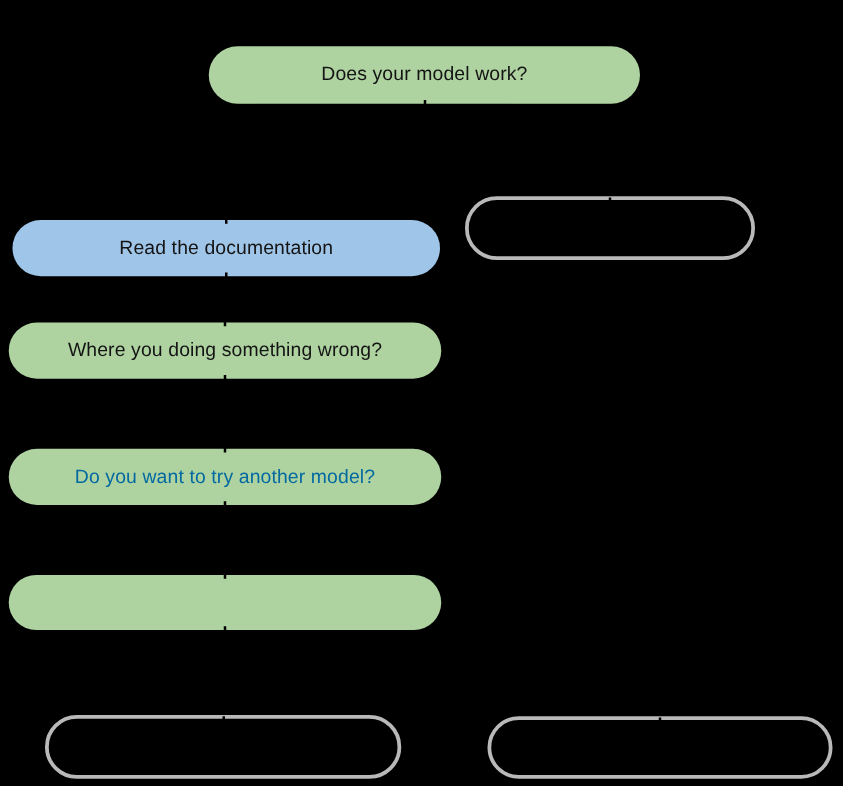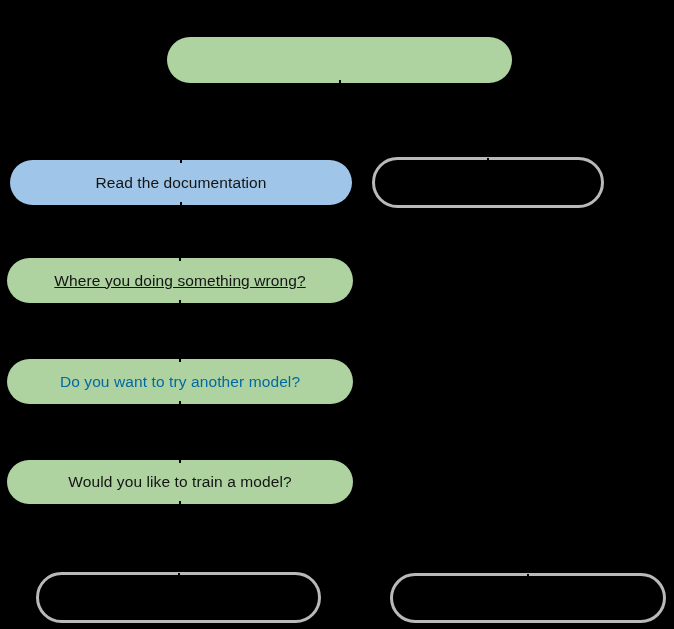--- a/index.html
+++ b/index.html
@@ -25,21 +25,21 @@
     font-size: 15.5px;
     letter-spacing: 0.1px;
     white-space: nowrap;
   }
   .node.question { background: var(--question-fill, #aed3a0); }
   .node.action   { background: var(--action-fill, #9fc5e8); }
   .node.empty    { background: transparent; border: 3px solid var(--empty-border, #b9b9b9); }
 
   
   .n0 { left: 167px; top: 37px;  width: 345px; height: 46px; border-radius: 23px; }
-  .n1 { left: 10px;  top: 160px; width: 342px; height: 45px; border-radius: 22.5px; }
+  .n1 { left: 10px;  top: 176px; width: 342px; height: 45px; border-radius: 22.5px; }
   .n2 { left: 372px; top: 157px; width: 232px; height: 51px; border-radius: 25.5px; }
   .n3 { left: 7px;   top: 258px; width: 346px; height: 45px; border-radius: 22.5px; }
   .n4 { left: 7px;   top: 359px; width: 346px; height: 45px; border-radius: 22.5px; }
   .n5 { left: 7px;   top: 460px; width: 346px; height: 44px; border-radius: 22px; }
   .n6 { left: 36px;  top: 572px; width: 285px; height: 51px; border-radius: 25.5px; }
   .n7 { left: 390px; top: 573px; width: 276px; height: 50px; border-radius: 25px; }
 
   
   .stub {
     position: absolute;
@@ -52,48 +52,48 @@
   .stub-bottom { bottom: -2px; }
 
   .label { pointer-events: none; }
 </style>
 </head>
 <body>
 
 <div class="canvas" style="background: rgb(0, 0, 0);">
 
   <div class="node question n0" style="color: rgb(20, 20, 20);">
+    <span class="label">Does your model work?</span>
     <span class="stub stub-bottom"></span>
   </div>
 
   <div class="node action n1" style="color: rgb(20, 20, 20);">
     <span class="label">Read the documentation</span>
     <span class="stub stub-top"></span>
     <span class="stub stub-bottom"></span>
   </div>
 
   <div class="node empty n2" style="color: rgb(20, 20, 20);">
     <span class="label"></span>
     <span class="stub stub-top"></span>
   </div>
 
-  <div class="node question n3" style="color: rgb(20, 20, 20); text-decoration: underline;">
+  <div class="node question n3" style="color: rgb(20, 20, 20);">
     <span class="label">Where you doing something wrong?</span>
     <span class="stub stub-top"></span>
     <span class="stub stub-bottom"></span>
   </div>
 
   <div class="node question n4" style="color: #0369a1;">
     <span class="label">Do you want to try another model?</span>
     <span class="stub stub-top"></span>
     <span class="stub stub-bottom"></span>
   </div>
 
   <div class="node question n5" style="color: rgb(20, 20, 20);">
-    <span class="label">Would you like to train a model?</span>
     <span class="stub stub-top"></span>
     <span class="stub stub-bottom"></span>
   </div>
 
   <div class="node empty n6" style="color: rgb(20, 20, 20);">
     <span class="label"></span>
     <span class="stub stub-top"></span>
   </div>
 
   <div class="node empty n7" style="color: rgb(20, 20, 20);">

